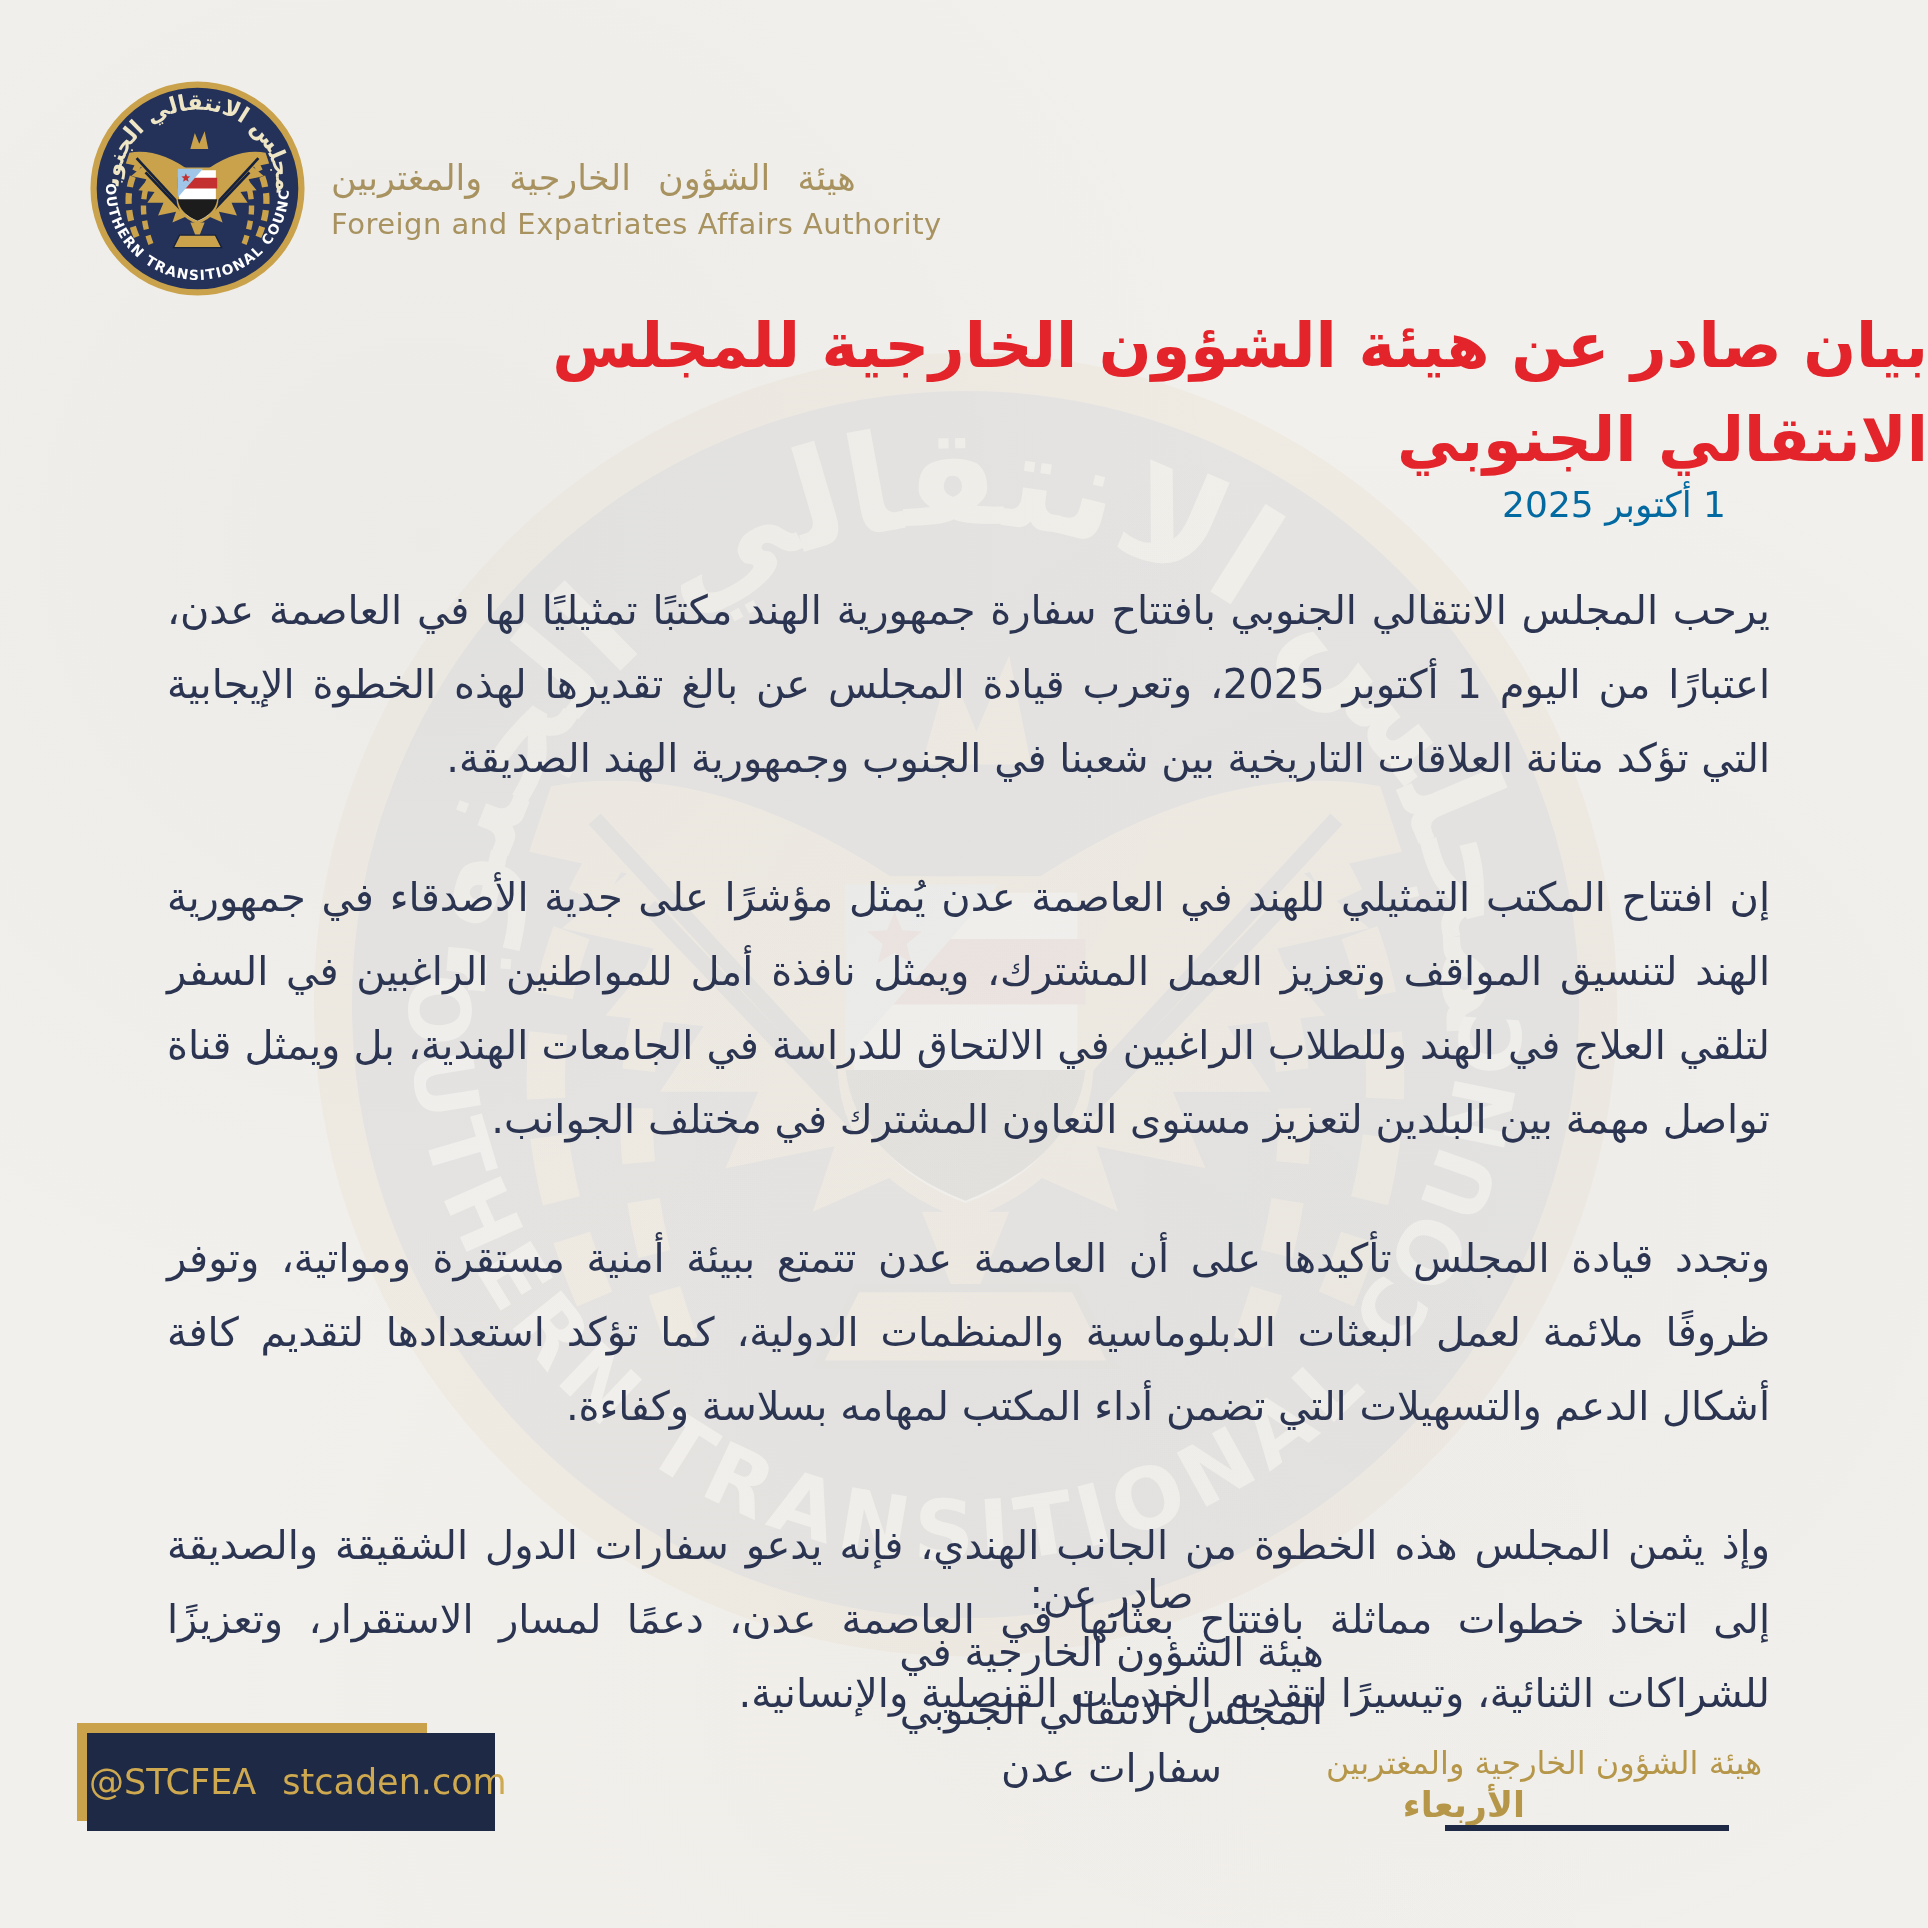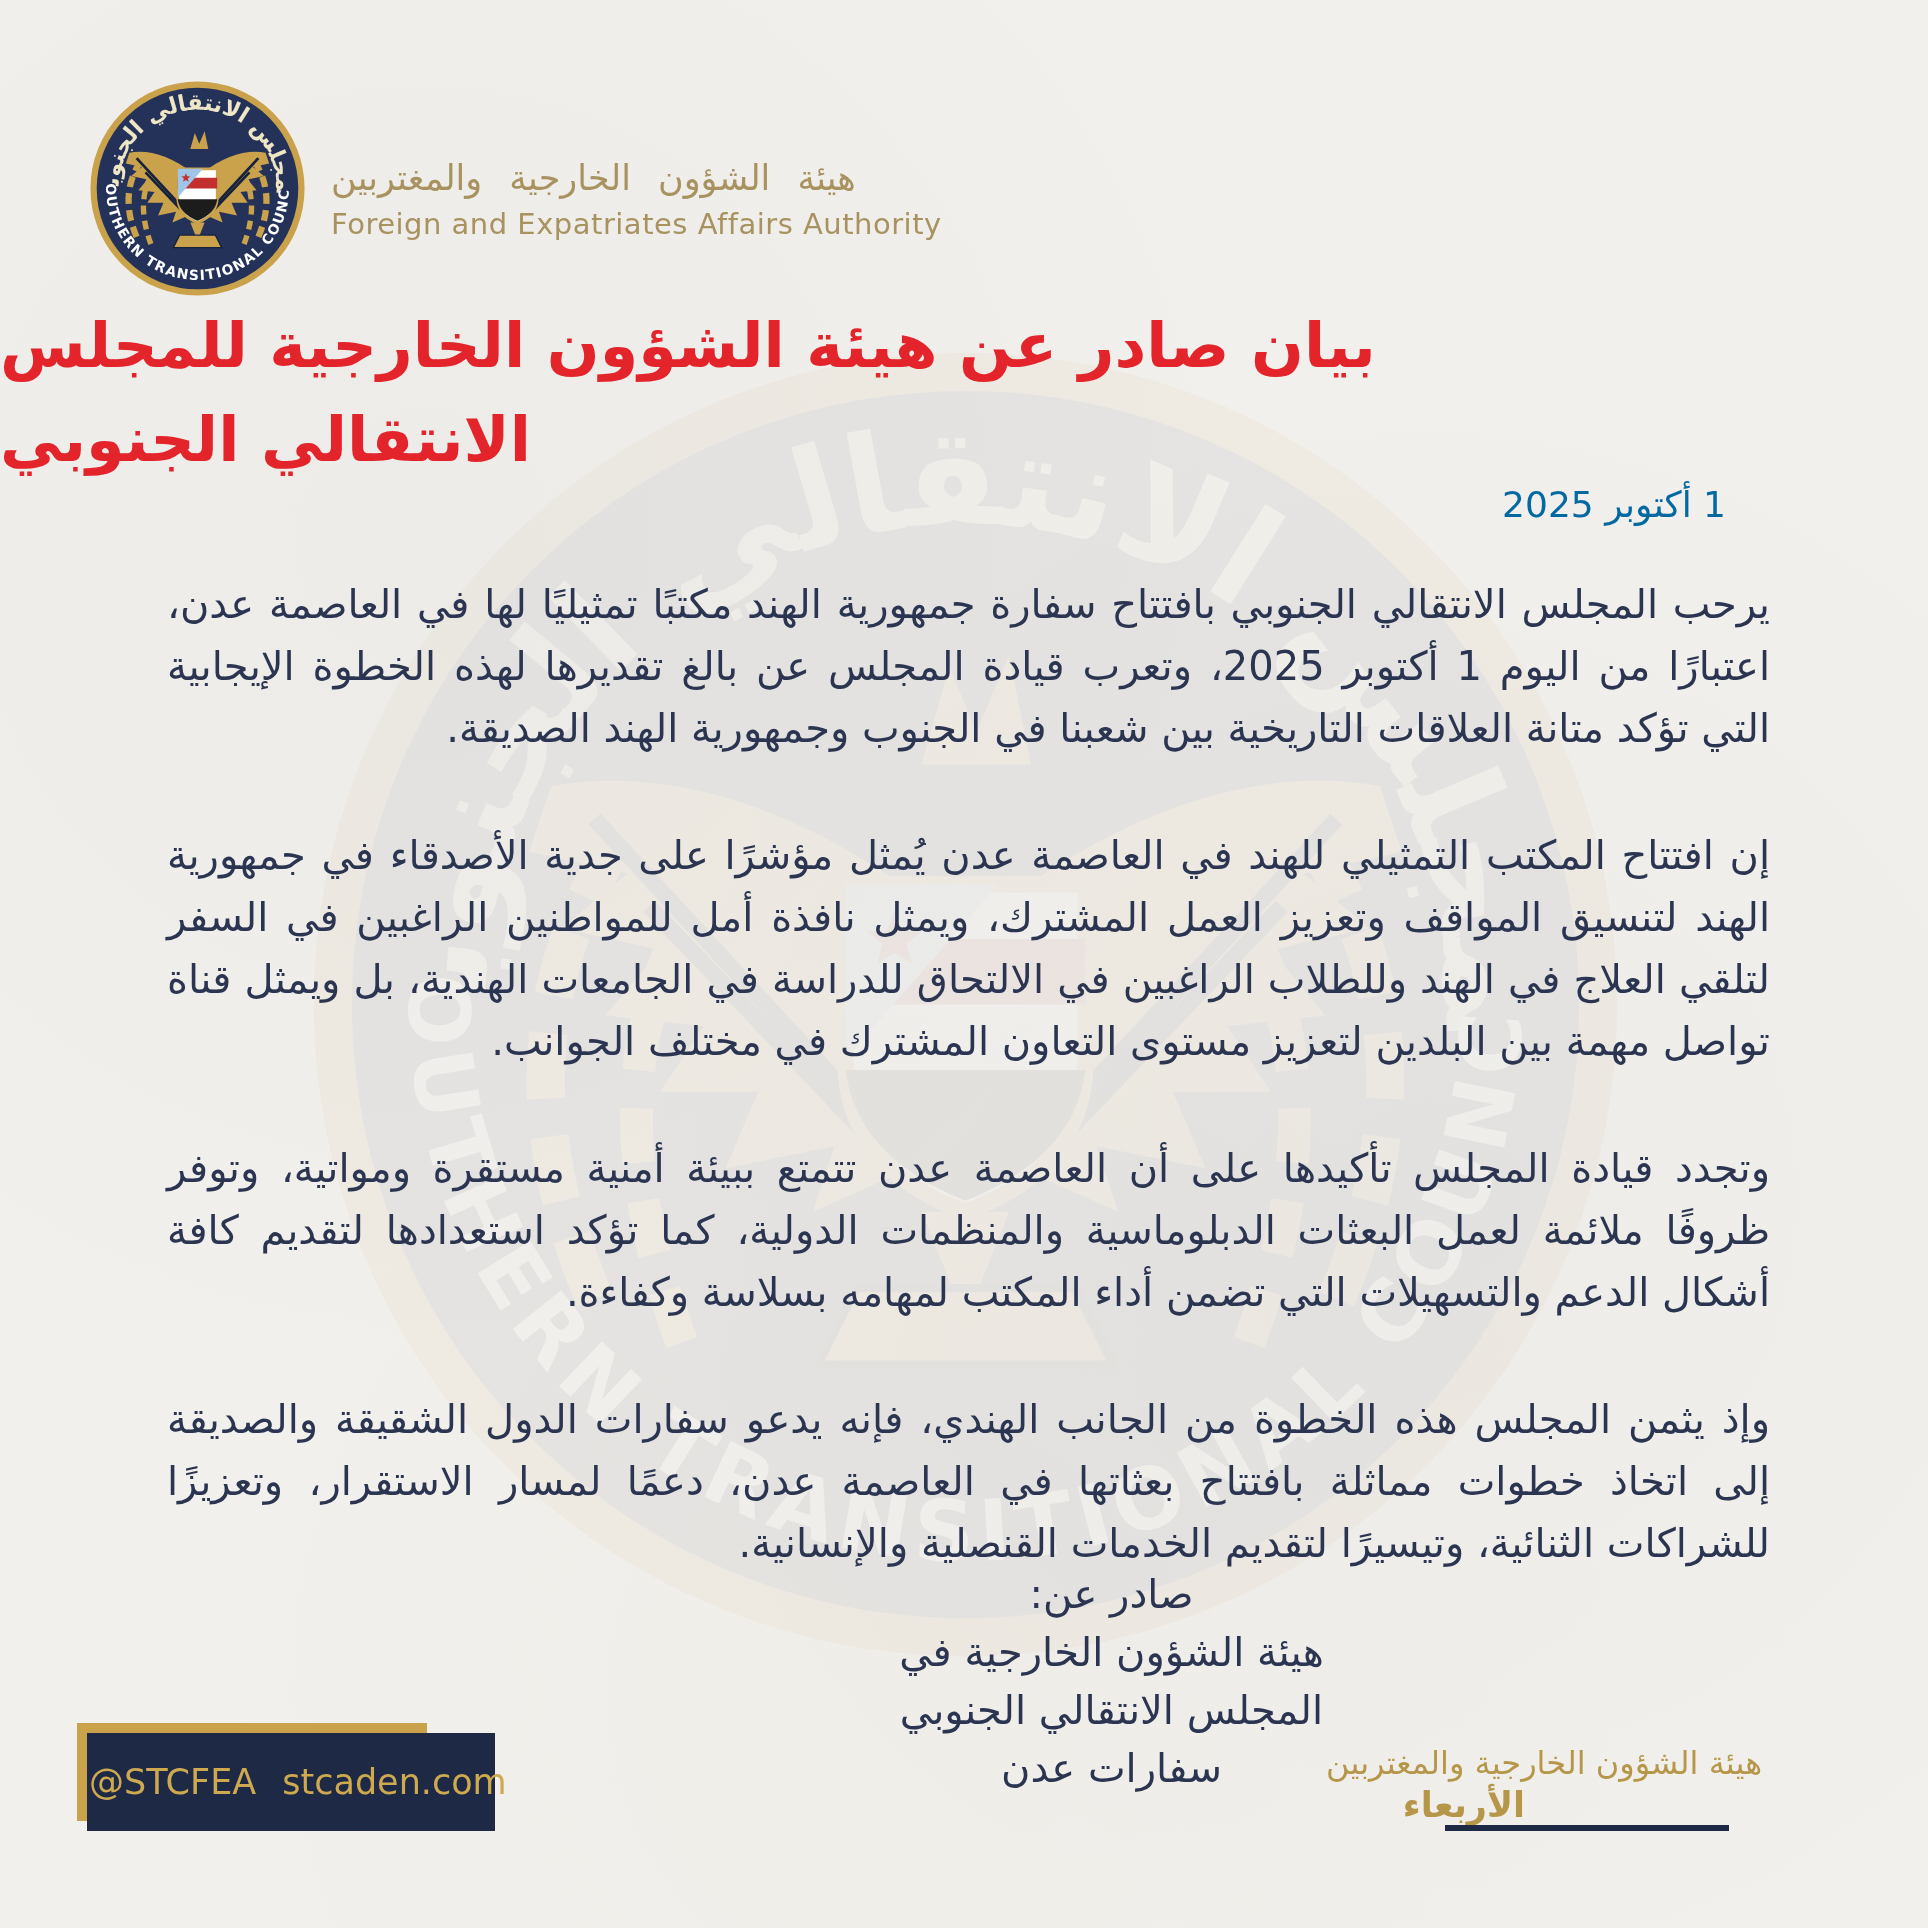--- a/index.html
+++ b/index.html
@@ -14,29 +14,29 @@
   }
   .abs{position:absolute;}
 
   
   .emblem{left:90px;top:81px;width:215px;height:215px;}
   .orgnames{left:331px;top:158px;width:527px;}
   .org-ar{direction:rtl;text-align:left;font-size:35px;color:#a89360;word-spacing:16px;white-space:nowrap;}
   .org-en{font-size:29px;color:#a89360;letter-spacing:0.5px;margin-top:8.5px;white-space:nowrap;}
 
   
-  .title{top:299px;left:0;width:1928px;text-align:left;direction:rtl;
+  .title{top:299px;left:0;width:1928px;text-align:right;direction:rtl;
          color:#e3242b;font-weight:bold;font-size:62px;line-height:94px;}
 
   
   .date{top:484px;right:202px;direction:rtl;color:#0369a1;font-size:36px;font-weight:normal;}
 
   
   .bodytext{top:573px;right:158px;width:1603px;direction:rtl;text-align:justify;
-            color:#2b3551;font-size:40px;line-height:62px;}
+            color:#2b3551;font-size:40px;line-height:74px;}
   .bodytext p{margin:0 0 65px 0;}
   .bodytext p:last-child{margin-bottom:0;}
 
   
   .closing{top:1565px;left:829px;width:565px;text-align:center;direction:rtl;
            color:#2b3551;font-size:40px;line-height:58px;}
 
   
   .f-authority{top:1744px;right:166px;direction:rtl;color:#b6974a;font-size:32px;white-space:nowrap;}
   .f-day{top:1785px;right:403px;direction:rtl;color:#b6974a;font-size:35px;font-weight:bold;}

